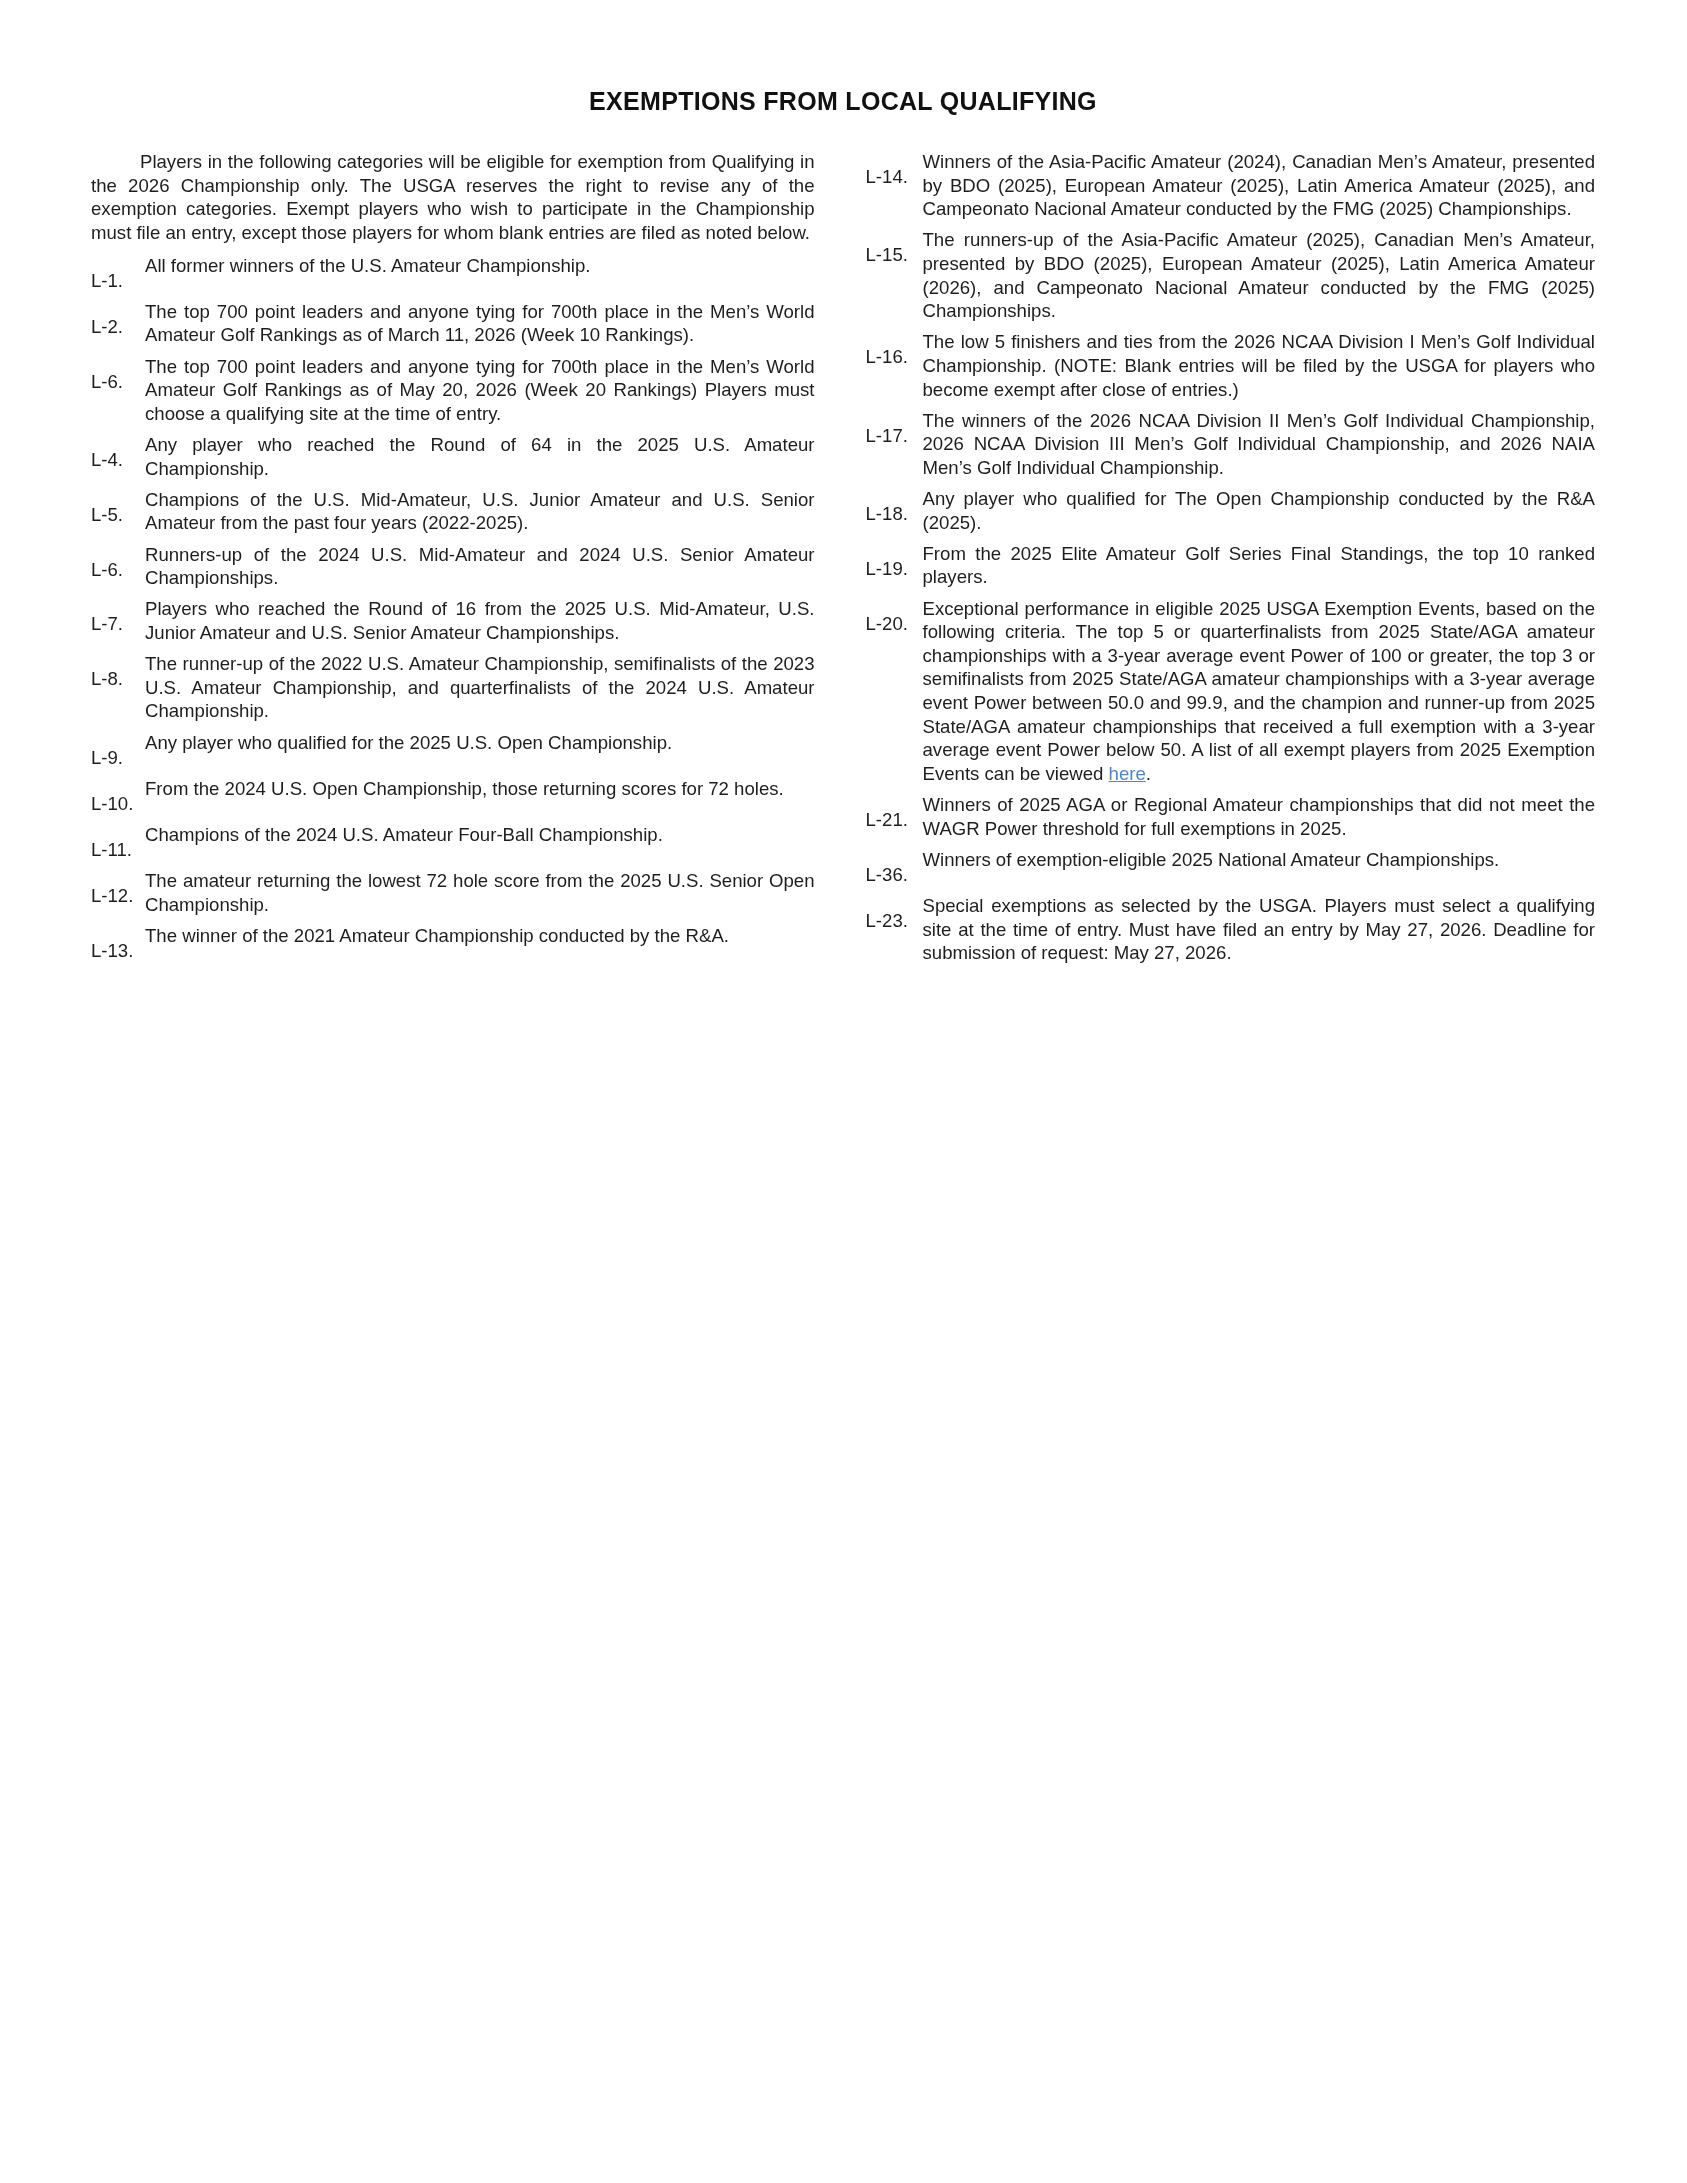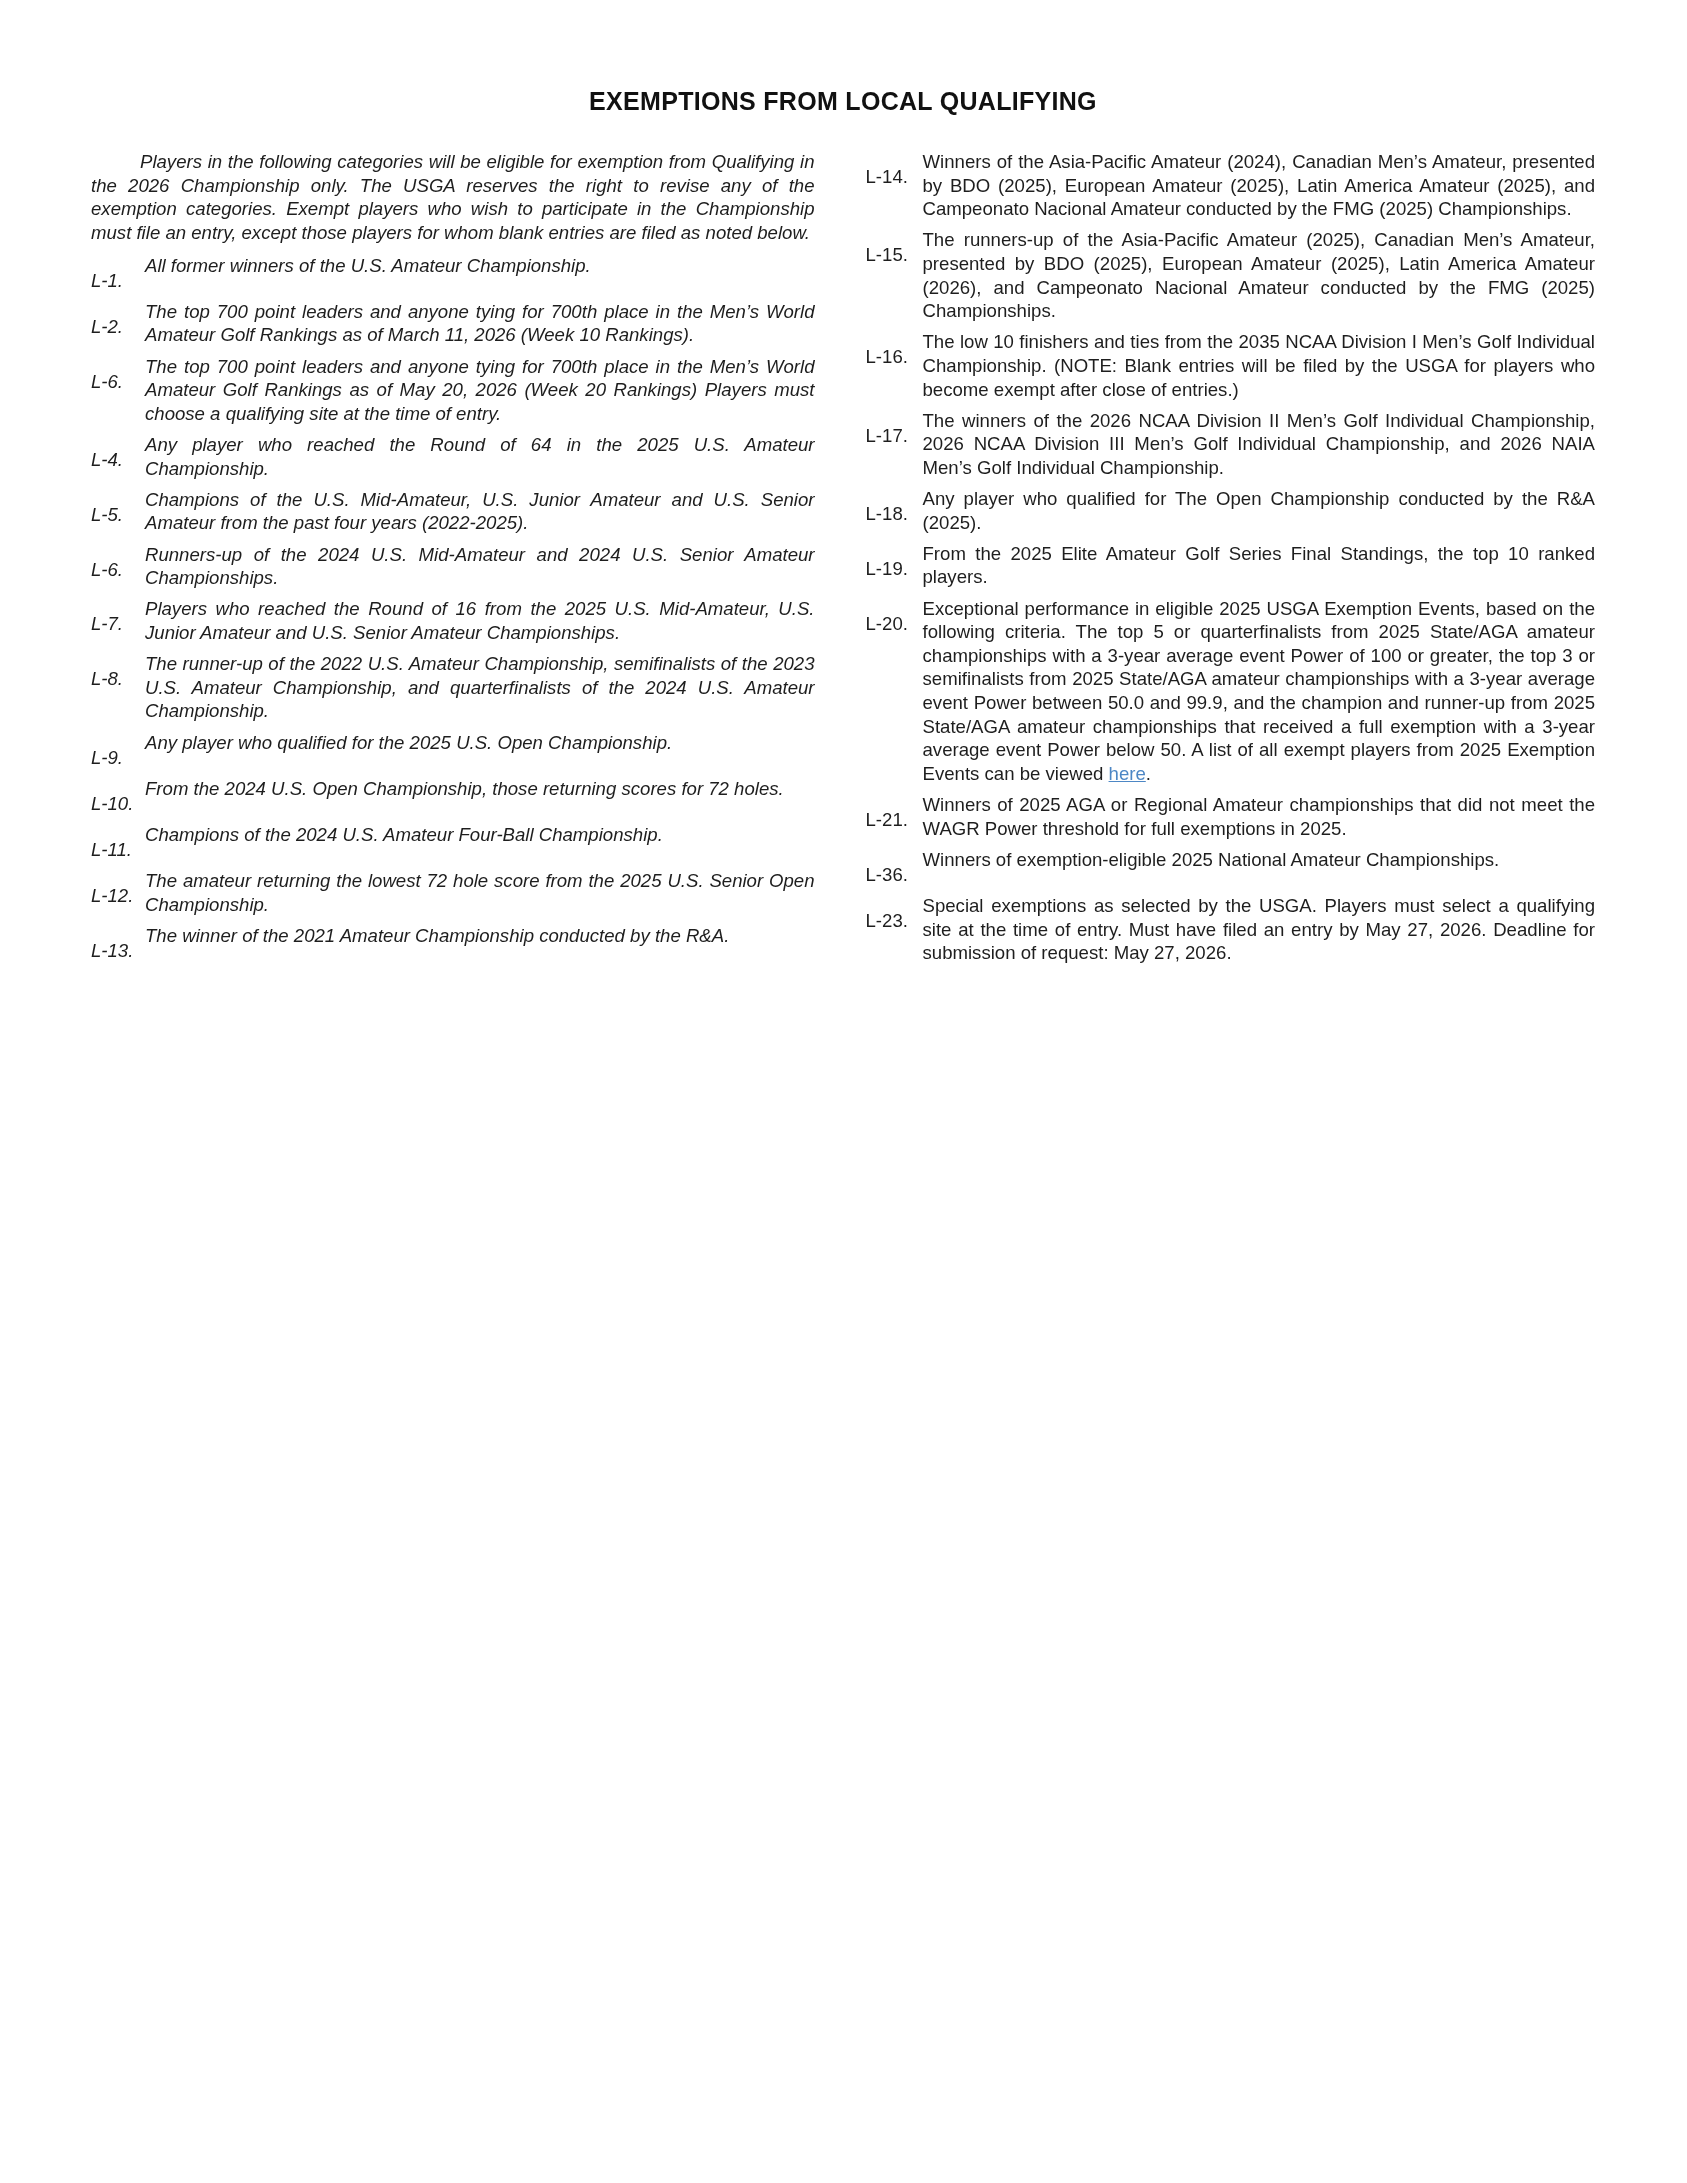--- a/index.html
+++ b/index.html
@@ -28,21 +28,21 @@
     line-height: 30px;
     font-weight: 700;
     letter-spacing: 0.3px;
     color: #111111;
   }
   .columns {
     display: flex;
     gap: 51px;
     align-items: flex-start;
   }
-  .col-left  { width: 726px; font-style: italic; }
+  .col-left  { width: 726px; }
   .col-right { width: 732px; }
   .intro {
     margin: 0 0 9.3px 0;
     font-size: 18.6px;
     line-height: 23.6px;
     text-align: justify;
     text-indent: 49px;
   }
   .item {
     display: flex;
@@ -153,21 +153,21 @@
     <span class="item-body">Winners of the Asia-Pacific Amateur (2024), Canadian Men’s Amateur, presented by BDO (2025), European Amateur (2025), Latin America Amateur (2025), and Campeonato Nacional Amateur conducted by the FMG (2025) Championships.</span>
   </div>
 
   <div class="item">
     <span class="item-label">L-15.</span>
     <span class="item-body">The runners-up of the Asia-Pacific Amateur (2025), Canadian Men’s Amateur, presented by BDO (2025), European Amateur (2025), Latin America Amateur (2026), and Campeonato Nacional Amateur conducted by the FMG (2025) Championships.</span>
   </div>
 
   <div class="item">
     <span class="item-label">L-16.</span>
-    <span class="item-body">The low 10 finishers and ties from the 2035 NCAA Division I Men’s Golf Individual Championship. (NOTE: Blank entries will be filed by the USGA for players who become exempt after close of entries.)</span>
+    <span class="item-body">The low 5 finishers and ties from the 2026 NCAA Division I Men’s Golf Individual Championship. (NOTE: Blank entries will be filed by the USGA for players who become exempt after close of entries.)</span>
   </div>
 
   <div class="item">
     <span class="item-label">L-17.</span>
     <span class="item-body">The winners of the 2026 NCAA Division II Men’s Golf Individual Championship, 2026 NCAA Division III Men’s Golf Individual Championship, and 2026 NAIA Men’s Golf Individual Championship.</span>
   </div>
 
   <div class="item">
     <span class="item-label">L-18.</span>
     <span class="item-body">Any player who qualified for The Open Championship conducted by the R&amp;A (2025).</span>

